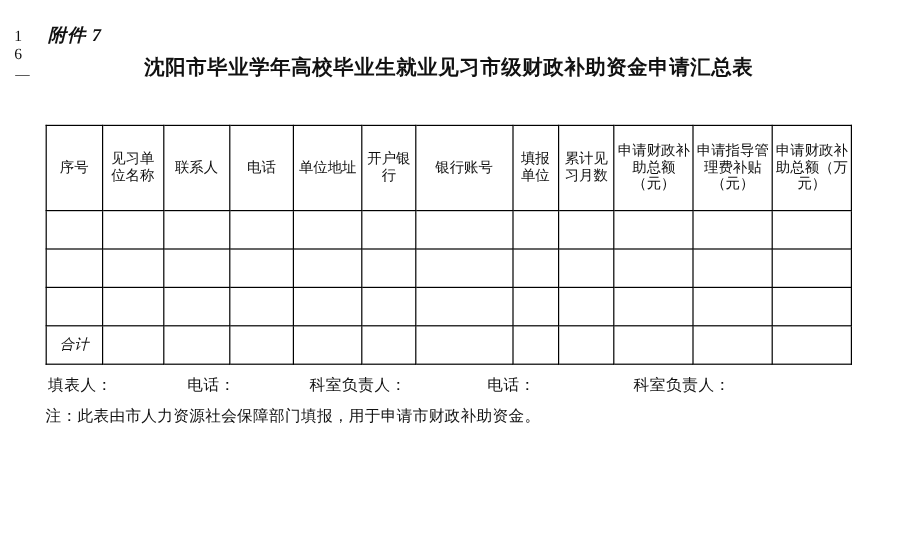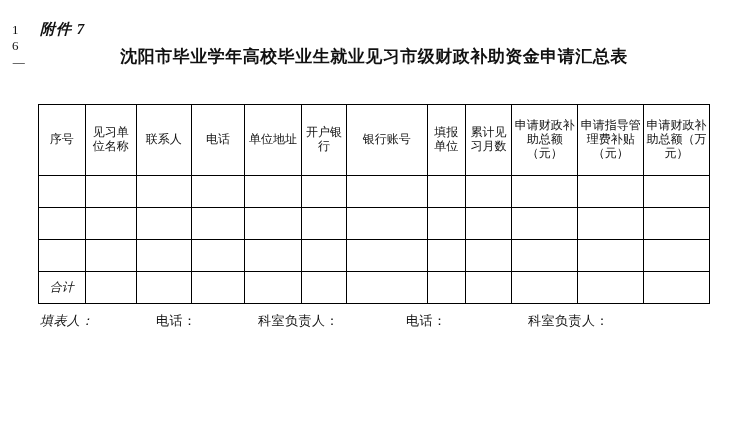--- a/index.html
+++ b/index.html
@@ -114,21 +114,21 @@
     left: 38px;
     top: 312px;
     width: 672px;
     font-size: 13px;
     letter-spacing: 0.5px;
   }
   .sig-row span {
     position: absolute;
     white-space: nowrap;
   }
-  .sig-1 { left: 2px; font-style: italic; }
+  .sig-1 { left: 2px; }
   .sig-2 { left: 118px; }
   .sig-3 { left: 220px; text-align: right; }
   .sig-4 { left: 368px; }
   .sig-5 { left: 490px; }
   
   .note {
     position: absolute;
     left: 38px;
     top: 338px;
     font-size: 13px;
@@ -268,14 +268,15 @@
   </div>
 
   <div class="sig-row">
     <span class="sig-1">填表人：</span>
     <span class="sig-2">电话：</span>
     <span class="sig-3">科室负责人：</span>
     <span class="sig-4">电话：</span>
     <span class="sig-5">科室负责人：</span>
   </div>
 
+  <div class="note">注：此表由市人力资源社会保障部门填报，用于申请市财政补助资金。</div>
 
 </div>
 
 </body></html>

